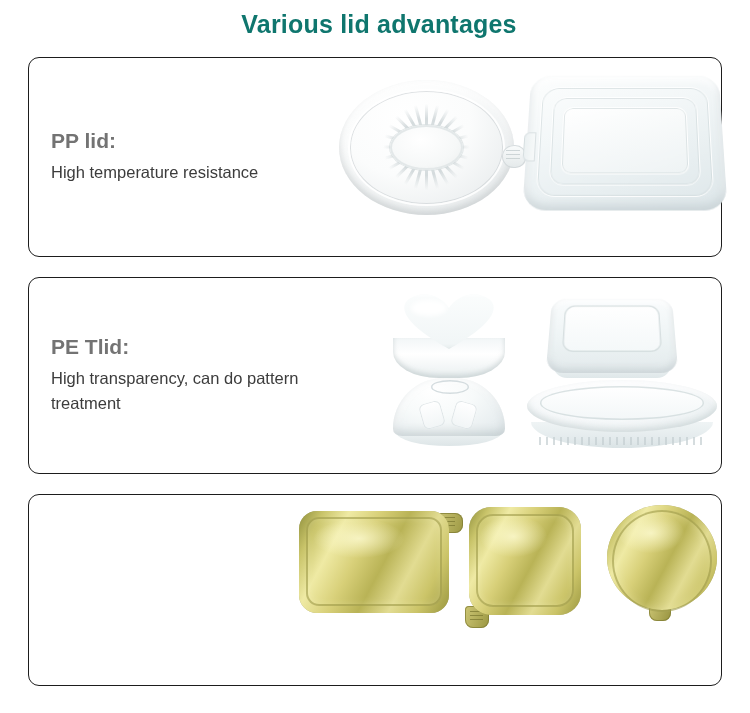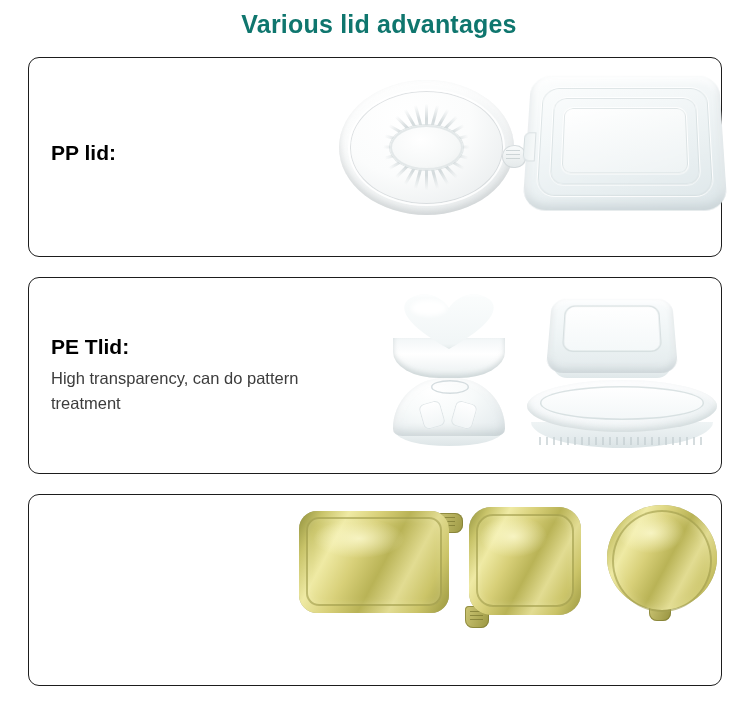--- a/index.html
+++ b/index.html
@@ -52,21 +52,21 @@
   .card-text {
     position: absolute;
     left: 22px;
     top: 50%;
     transform: translateY(-50%);
     width: 270px;
   }
   .card-heading {
     font-size: 21px;
     font-weight: bold;
-    color: #000000;
+    color: #737373;
     line-height: 1.16;
     margin: 0 0 7px 0;
     white-space: pre-line;
   }
   .card-sub {
     font-size: 16.5px;
     color: #3c3c3c;
     line-height: 1.55;
     margin: 0;
   }
@@ -372,20 +372,21 @@
 </head>
 <body>
 
 <div class="page">
 
   <div class="page-title">Various lid advantages</div>
 
   <section class="card" id="card-pp">
     <div class="card-text">
       <p class="card-heading">PP lid:</p>
+      <p class="card-sub">High temperature resistance</p>
     </div>
     <div class="card-media">
 
       <div class="art pp-round">
         <div class="disc"></div>
         <div class="rim"></div>
         <div class="ribs">
           <i class="rib" style="transform:rotate(0deg)"></i>
             <i class="rib" style="transform:rotate(15deg)"></i>
           <i class="rib" style="transform:rotate(30deg)"></i>

